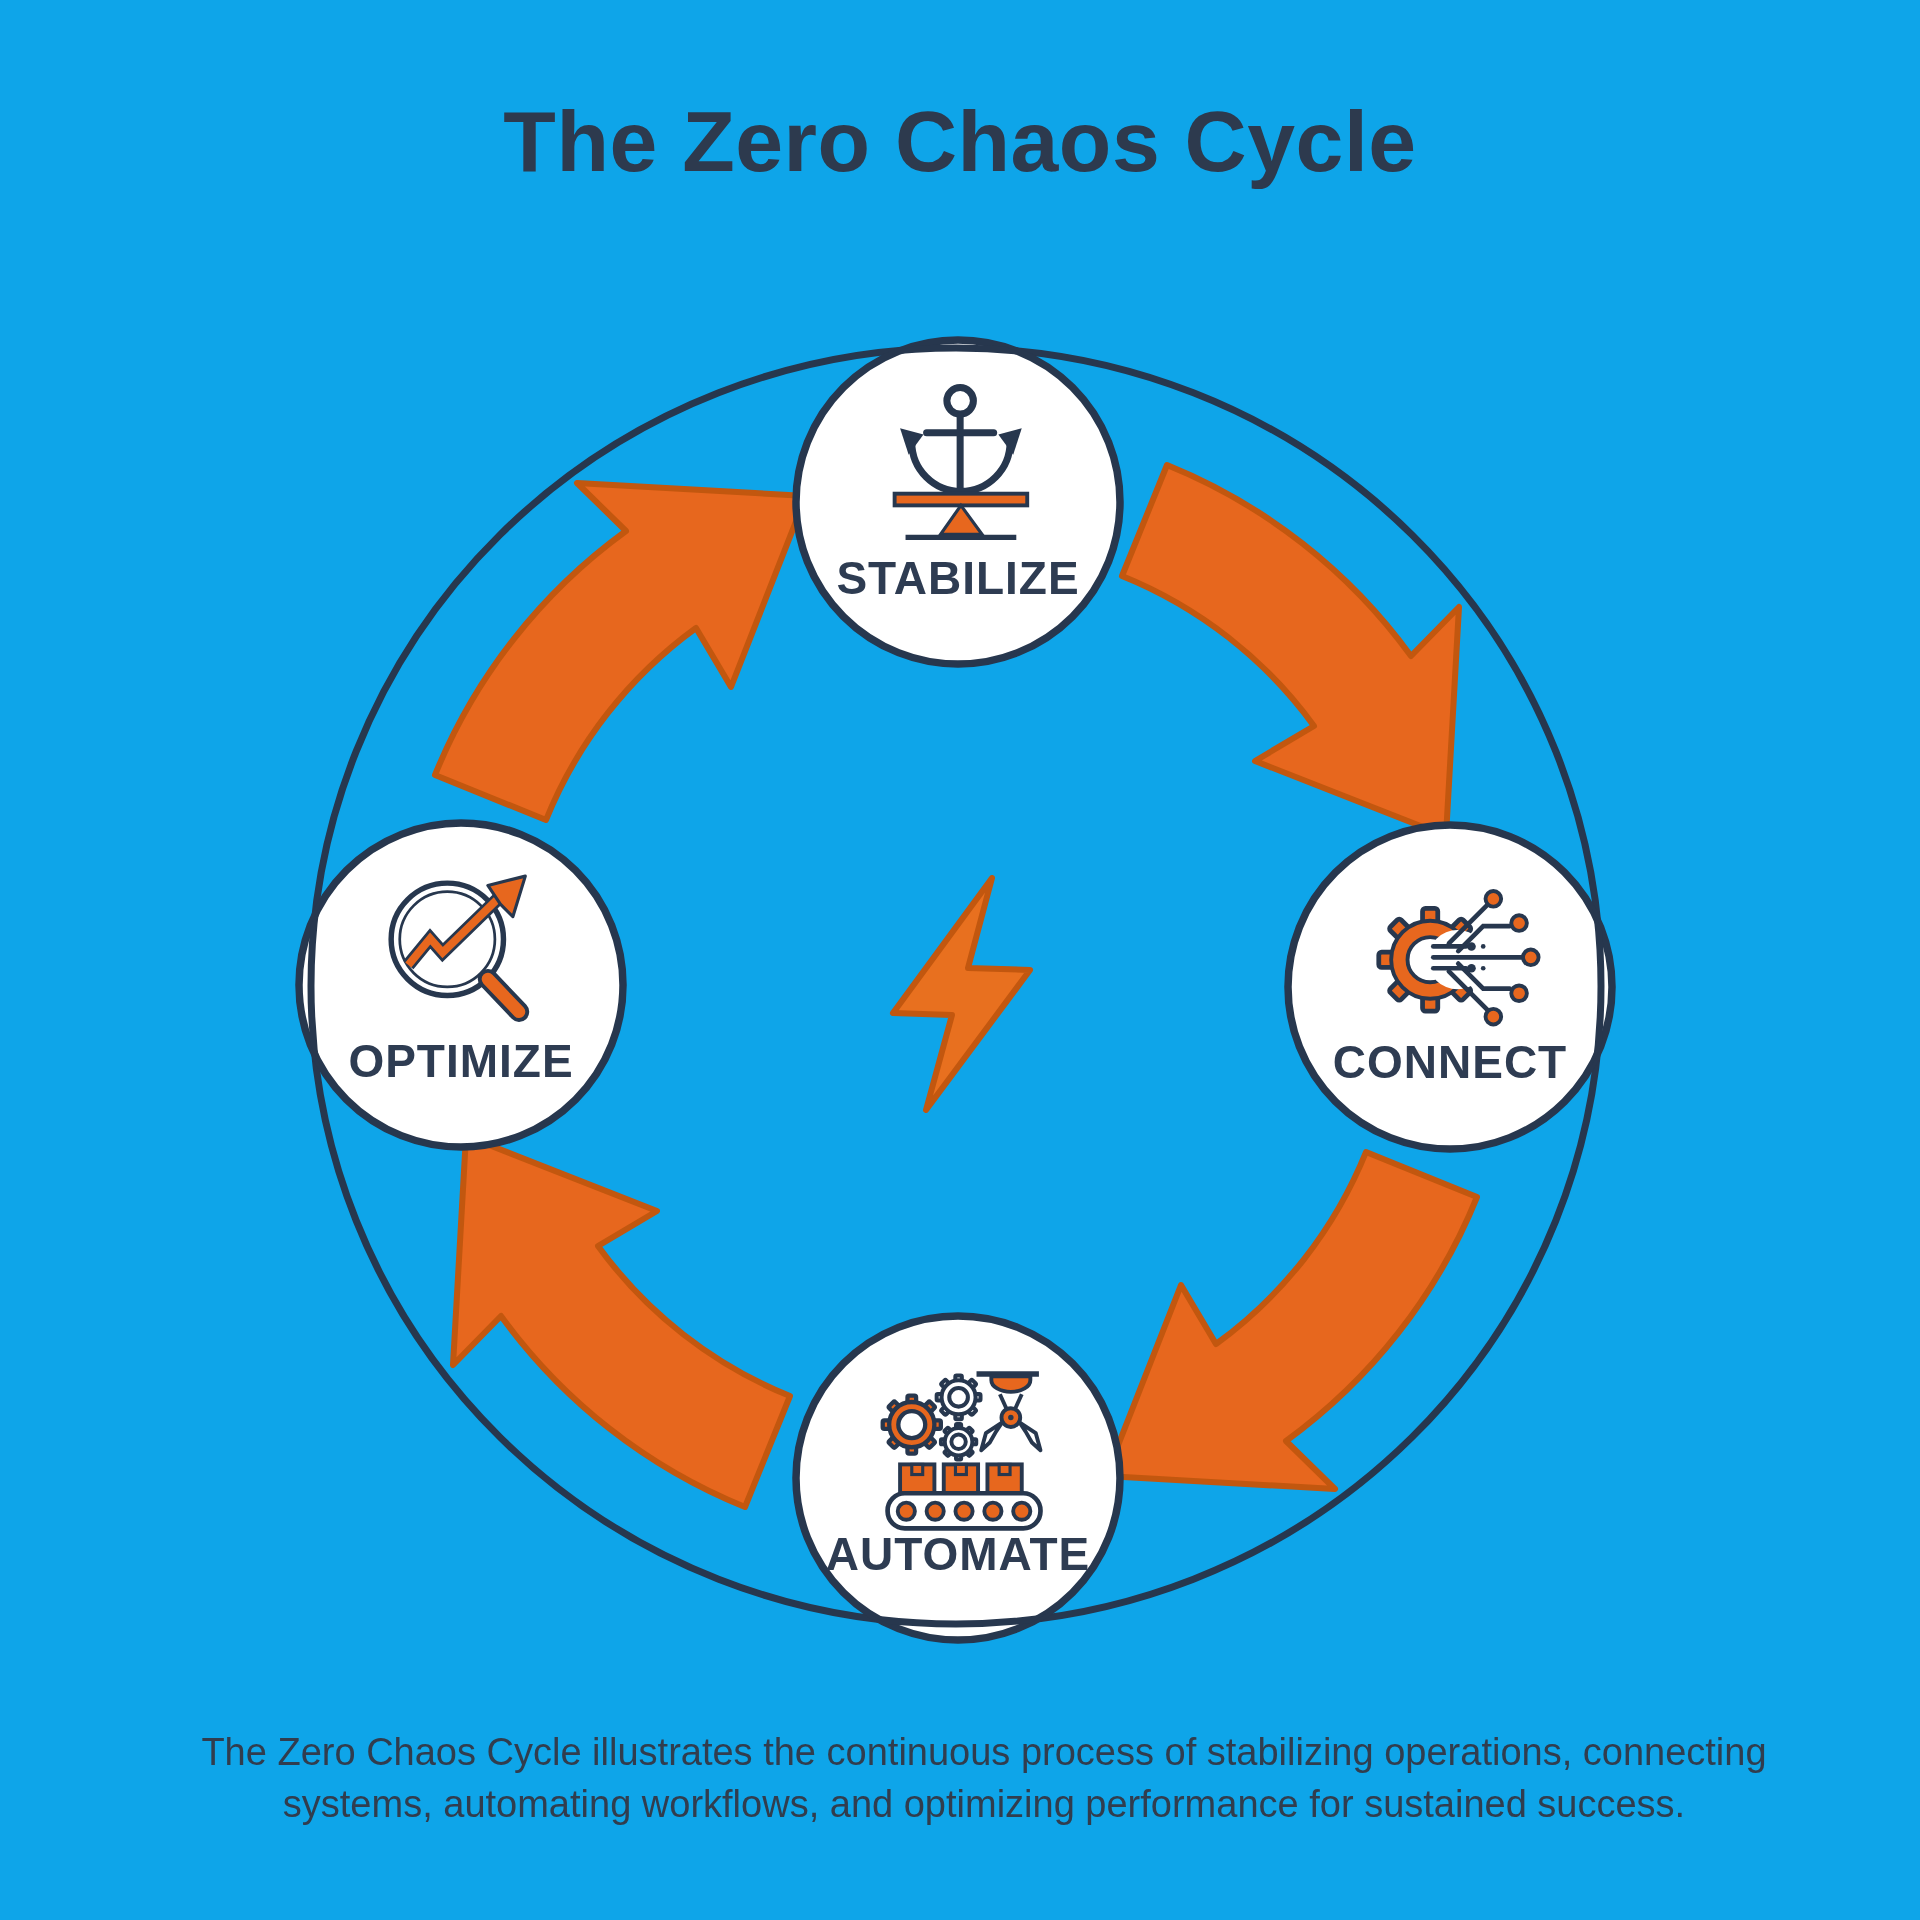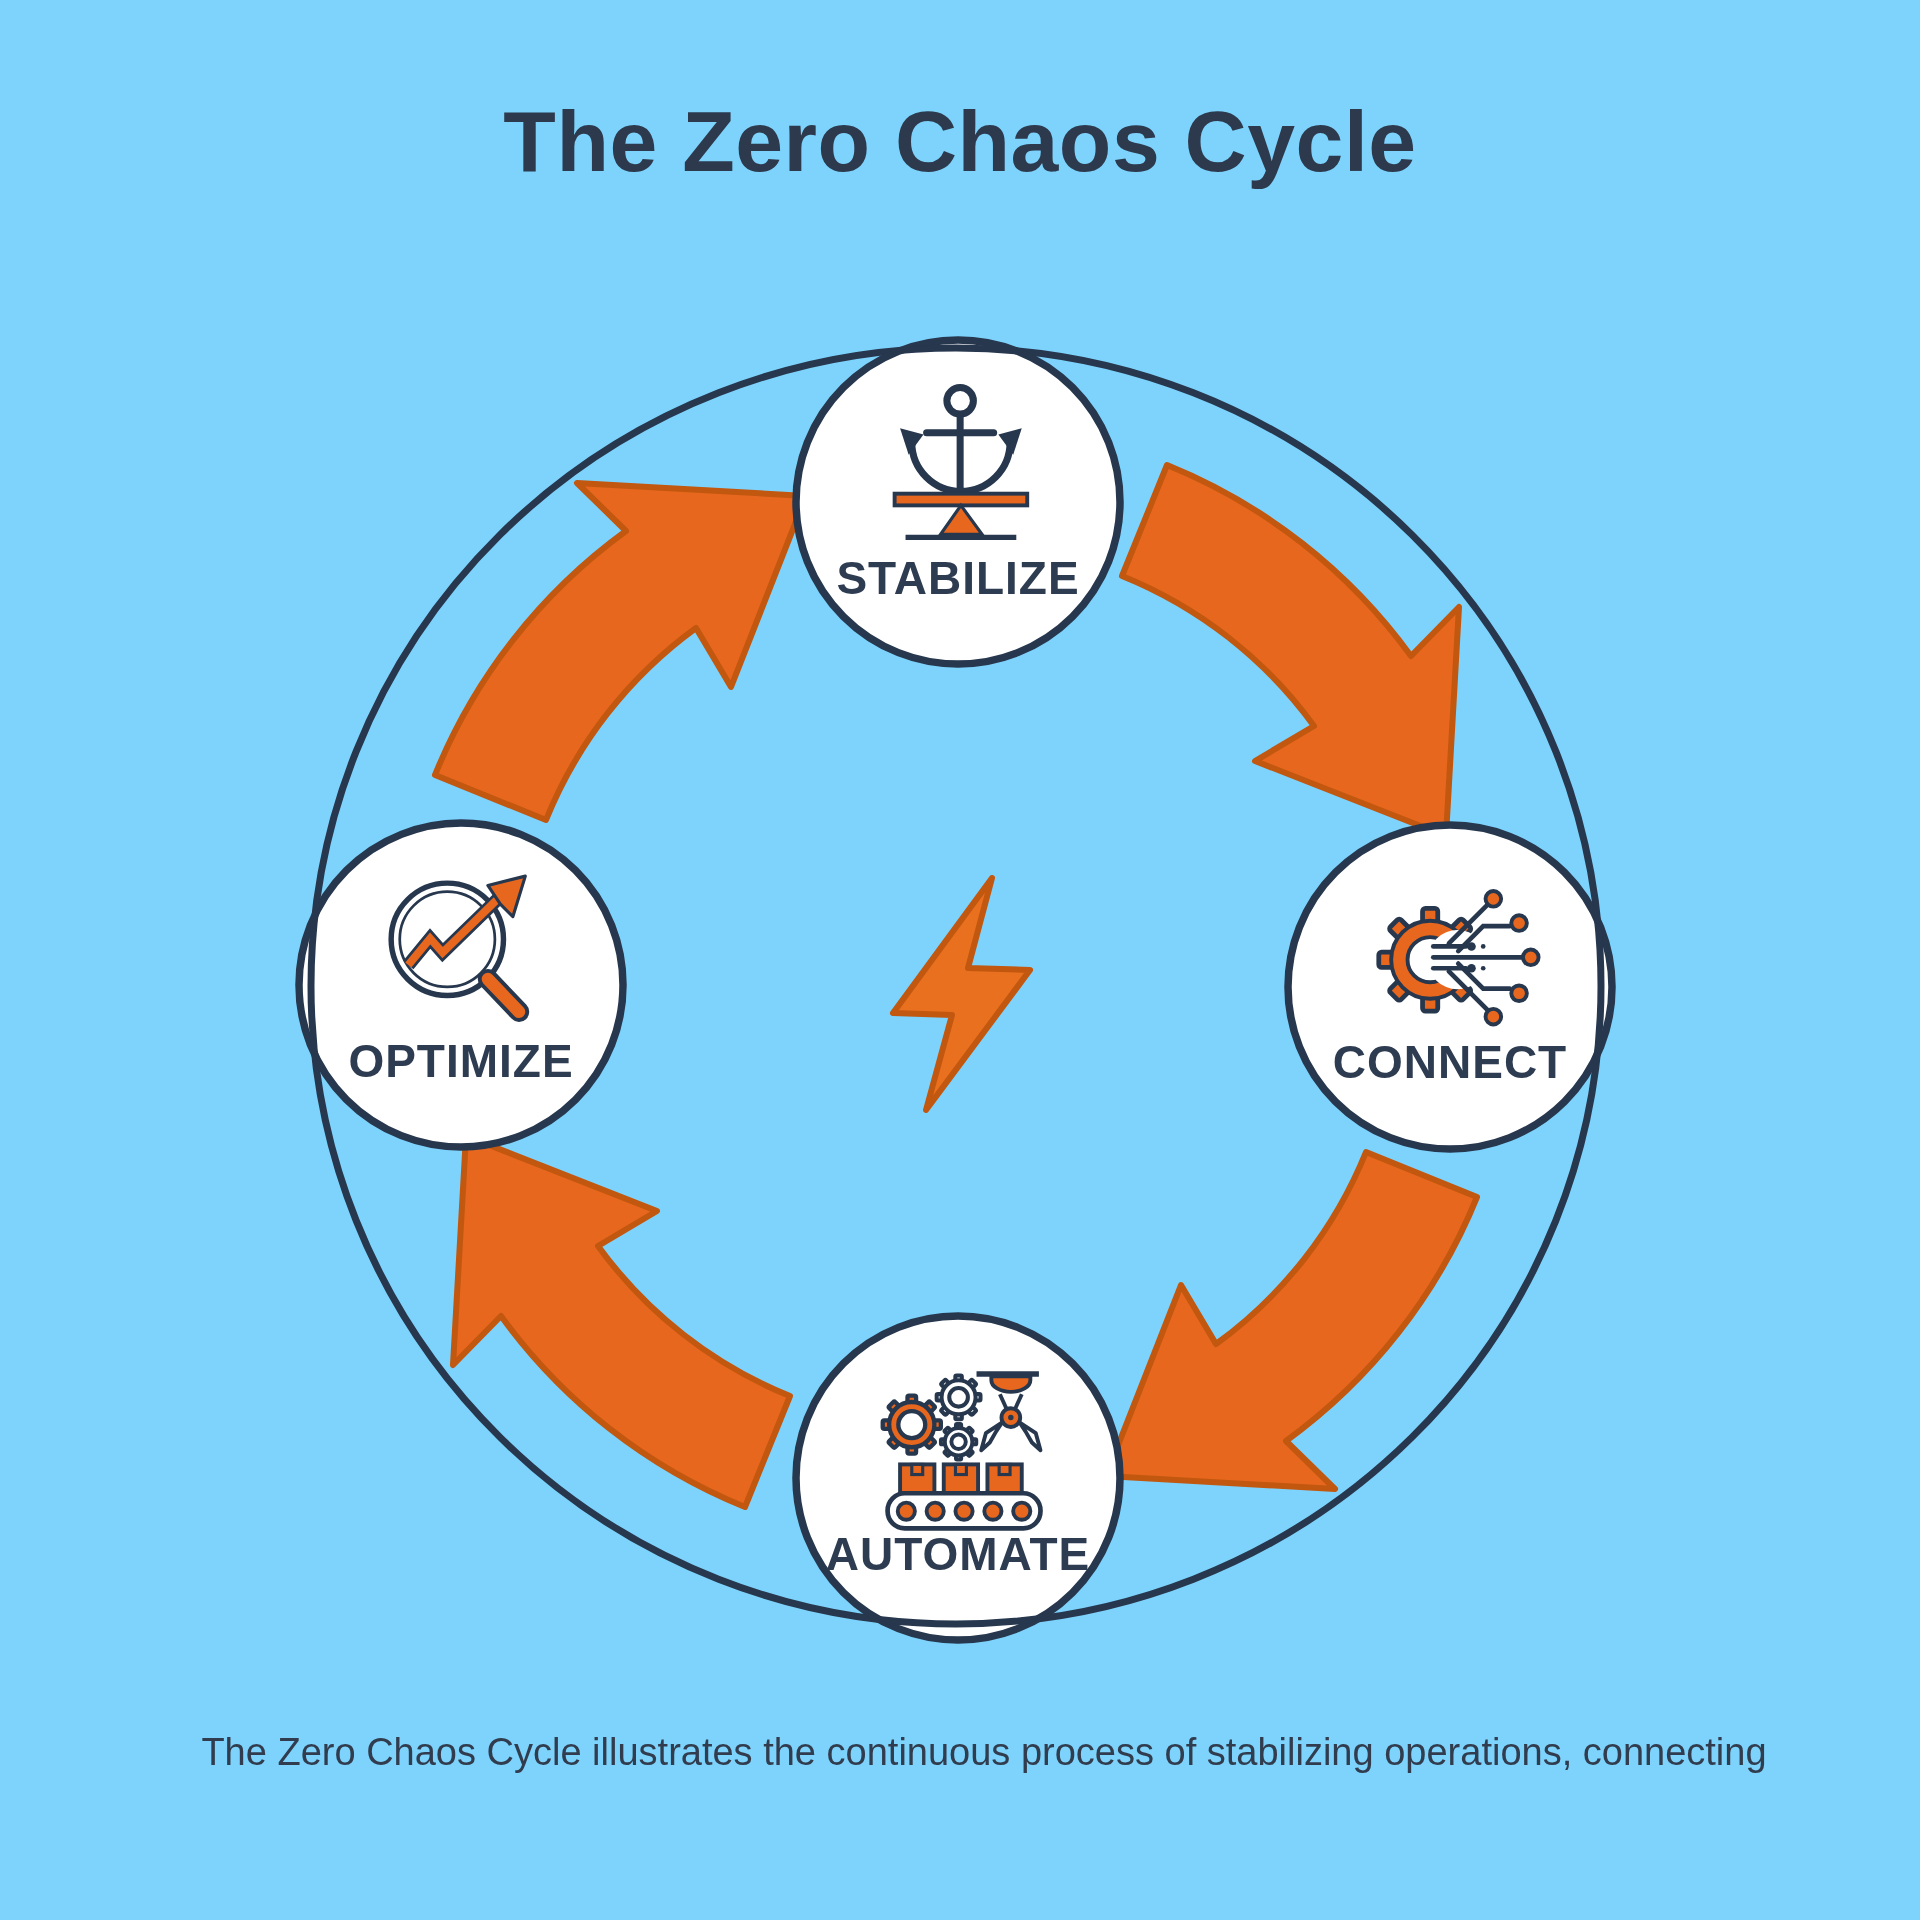--- a/index.html
+++ b/index.html
@@ -1,20 +1,20 @@
 <!DOCTYPE html>
 <html><head>
 <meta charset="utf-8">
 <style>
   html, body { margin: 0; padding: 0; background: #e9e9e9; }
   .page {
     position: relative;
     width: 1920px;
     height: 1920px;
-    background: #7dd3fc;
+    background: #0ea5e9;
     overflow: hidden;
     font-family: "Liberation Sans", "DejaVu Sans", sans-serif;
   }
   .title {
     position: absolute;
     top: 92px; left: 0; right: 0;
     margin: 0;
     text-align: center;
     font-size: 86px;
     font-weight: 700;
@@ -212,15 +212,16 @@
       <text class="node-label" x="461" y="1077">OPTIMIZE</text>
     </g>
 
     <g>
       <polygon points="992,878 893,1013 952,1015 926,1110 1030,970 968,968" fill="#E8701F" stroke="#C2570F" stroke-width="6" stroke-linejoin="round"></polygon>
     </g>
   </svg>
 
   <div class="description">
     <div>The Zero Chaos Cycle illustrates the continuous process of stabilizing operations, connecting</div>
+    <div>systems, automating workflows, and optimizing performance for sustained success.</div>
   </div>
 
 </div>
 
 </body></html>

